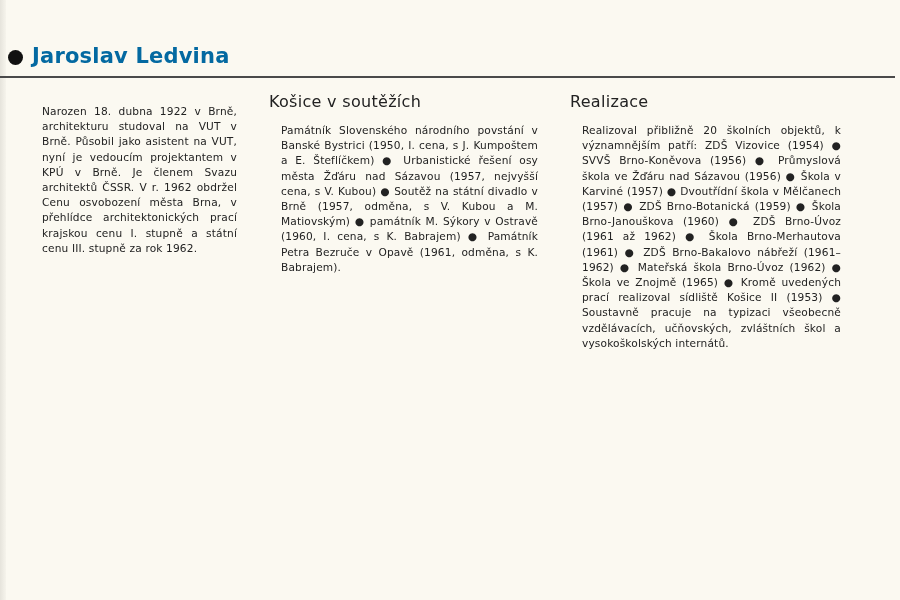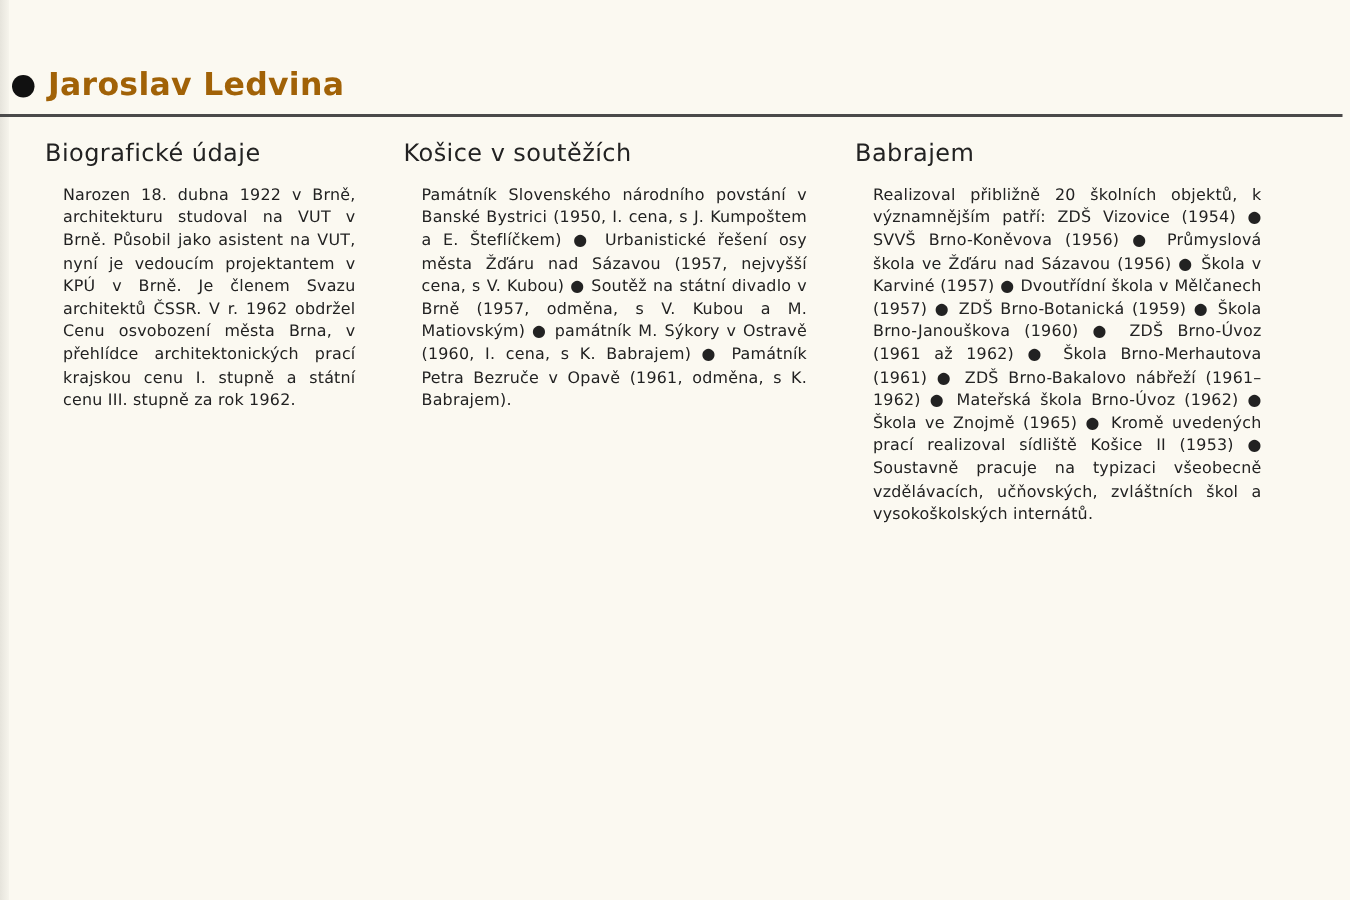--- a/index.html
+++ b/index.html
@@ -17,21 +17,21 @@
   .title-wrap {
     position: absolute; left: 8px; top: 44px;
     display: flex; align-items: center;
   }
   .title-bullet {
     width: 15px; height: 15px; border-radius: 50%;
     background: #111; margin-right: 9px; margin-top: 2px;
   }
   .title {
     font-family: "DejaVu Sans", sans-serif;
-    font-weight: bold; font-size: 21px; color: #a16207;
+    font-weight: bold; font-size: 21px; color: #0369a1;
     letter-spacing: 0.2px;
   }
   .rule {
     position: absolute; left: 0; top: 76px; width: 895px; height: 2px;
     background: #4a4a4a;
   }
   .col { position: absolute; top: 92px; }
   .col1 { left: 30px; width: 219px; }
   .col2 { left: 269px; width: 281px; }
   .col3 { left: 570px; width: 283px; }
@@ -50,25 +50,24 @@
 <div class="left-edge"></div>
 
 <div class="title-wrap">
   <span class="title-bullet"></span>
   <span class="title">Jaroslav Ledvina</span>
 </div>
 
 <div class="rule"></div>
 
 <section class="col col1">
-  <h2>Biografické údaje</h2>
   <p>Narozen 18. dubna 1922 v Brně, architekturu studoval na VUT v Brně. Působil jako asistent na VUT, nyní je vedoucím projektantem v KPÚ v Brně. Je členem Svazu architektů ČSSR. V r. 1962 obdržel Cenu osvobození města Brna, v přehlídce architektonických prací krajskou cenu I. stupně a státní cenu III. stupně za rok 1962.</p>
 </section>
 
 <section class="col col2">
   <h2>Košice v soutěžích</h2>
   <p>Památník Slovenského národního povstání v Banské Bystrici (1950, I. cena, s J. Kumpoštem a E. Šteflíčkem) ● Urbanistické řešení osy města Žďáru nad Sázavou (1957, nejvyšší cena, s V. Kubou) ● Soutěž na státní divadlo v Brně (1957, odměna, s V. Kubou a M. Matiovským) ● památník M. Sýkory v Ostravě (1960, I. cena, s K. Babrajem) ● Památník Petra Bezruče v Opavě (1961, odměna, s K. Babrajem).</p>
 </section>
 
 <section class="col col3">
-  <h2>Babrajem</h2>
+  <h2>Realizace</h2>
   <p>Realizoval přibližně 20 školních objektů, k významnějším patří: ZDŠ Vizovice (1954) ● SVVŠ Brno-Koněvova (1956) ● Průmyslová škola ve Žďáru nad Sázavou (1956) ● Škola v Karviné (1957) ● Dvoutřídní škola v Mělčanech (1957) ● ZDŠ Brno-Botanická (1959) ● Škola Brno-Janouškova (1960) ● ZDŠ Brno-Úvoz (1961 až 1962) ● Škola Brno-Merhautova (1961) ● ZDŠ Brno-Bakalovo nábřeží (1961–1962) ● Mateřská škola Brno-Úvoz (1962) ● Škola ve Znojmě (1965) ● Kromě uvedených prací realizoval sídliště Košice II (1953) ● Soustavně pracuje na typizaci všeobecně vzdělávacích, učňovských, zvláštních škol a vysokoškolských internátů.</p>
 </section>
 
 </body></html>

